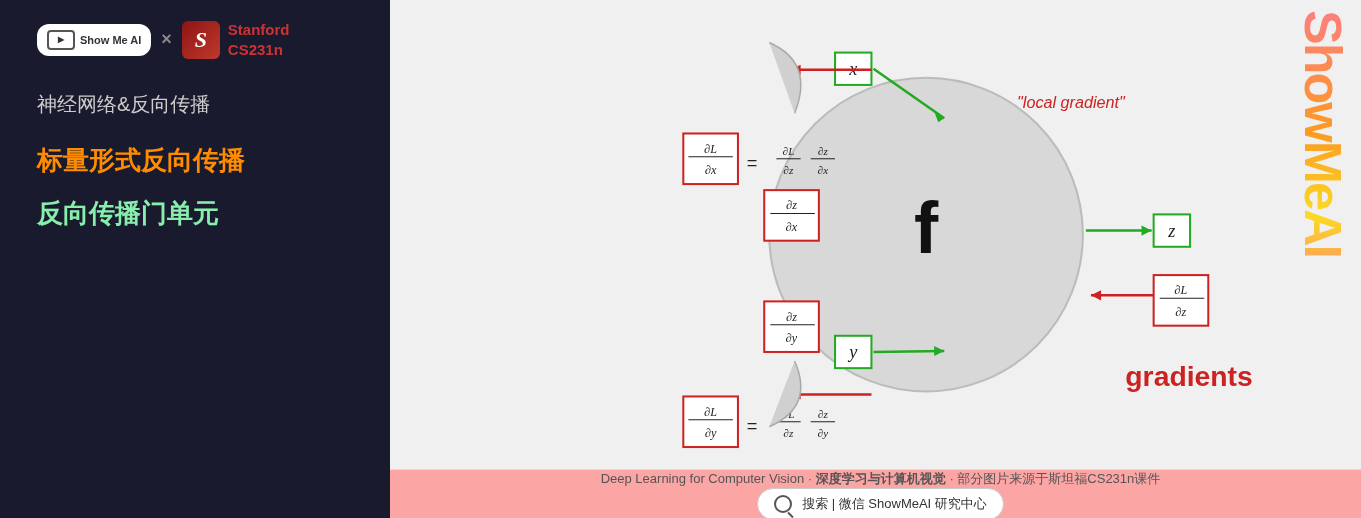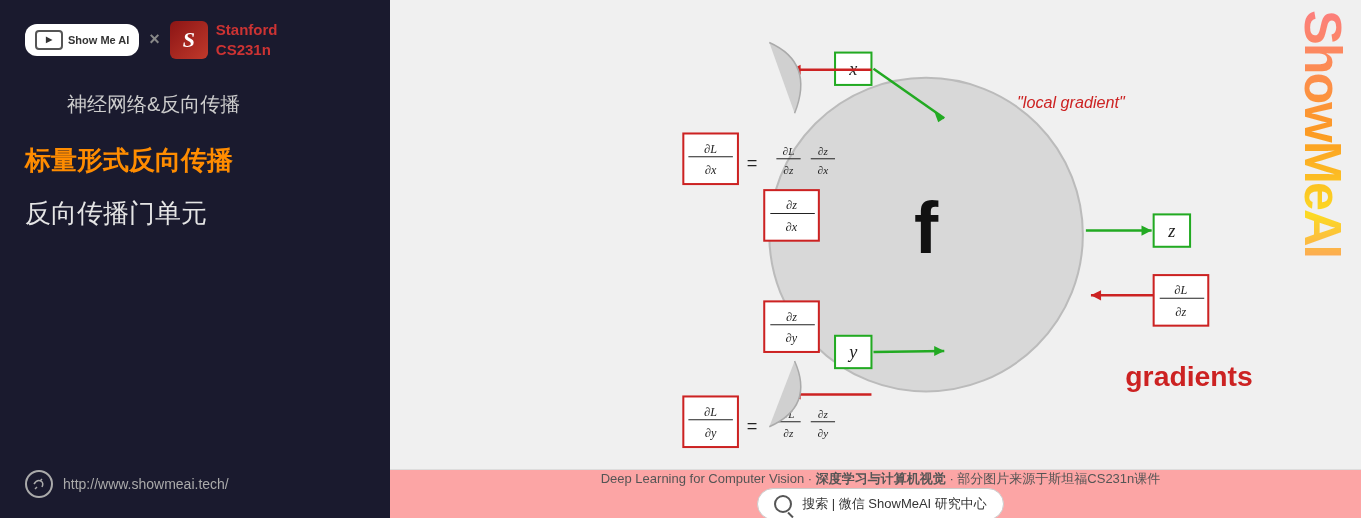--- a/index.html
+++ b/index.html
@@ -12,21 +12,21 @@
       display: flex;
     }
 
     
     .left-panel {
       width: 390px;
       min-width: 390px;
       background: #1a1a2e;
       display: flex;
       flex-direction: column;
-      padding: 20px 25px;
+      padding: 20px 37px;
       position: relative;
     }
 
     .logo-area {
       display: flex;
       align-items: center;
       gap: 10px;
       margin-bottom: 30px;
     }
 
@@ -93,36 +93,35 @@
       font-weight: bold;
       line-height: 1.3;
     }
 
     .subtitle-cn {
       color: #cccccc;
       font-size: 20px;
       font-weight: 400;
       margin-bottom: 25px;
       line-height: 1.5;
-      margin-left: 42px;
     }
 
     .highlight-text {
       color: #ff8c00;
       font-size: 26px;
       font-weight: bold;
       margin-bottom: 15px;
       line-height: 1.4;
       font-family: Liberation Mono, monospace;
     }
 
     .highlight-text2 {
-      color: #e5e5e5;
+      color: #86efac;
       font-size: 26px;
-      font-weight: normal;
+      font-weight: bold;
       margin-bottom: auto;
       line-height: 1.4;
     }
 
     .website-link {
       display: flex;
       align-items: center;
       gap: 10px;
       color: #aaaaaa;
       font-size: 14px;
@@ -254,30 +253,20 @@
         <div>CS231n</div>
       </div>
     </div>
   </div>
 
   <div class="subtitle-cn">神经网络&amp;反向传播</div>
 
   <div class="highlight-text">标量形式反向传播</div>
   <div class="highlight-text2">反向传播门单元</div>
 
-  <div class="website-link">
-    <div class="link-icon">
-      <svg width="16" height="16" viewBox="0 0 16 16" fill="none">
-        <path d="M3 8 Q6 3 10 5 Q13 7 11 11" stroke="#aaa" stroke-width="1.5" fill="none"></path>
-        <path d="M6 11 L4 13" stroke="#aaa" stroke-width="1.5"></path>
-        <path d="M9 5 L11 3" stroke="#aaa" stroke-width="1.5"></path>
-      </svg>
-    </div>
-    <span>http://www.showmeai.tech/</span>
-  </div>
 </div>
 
 <div class="right-panel">
   <div class="diagram-area">
 
     
     <svg class="diagram-svg" viewBox="0 0 960 460" xmlns="http://www.w3.org/2000/svg">
 
       <rect width="960" height="460" fill="#f0f0f0"></rect>
 

